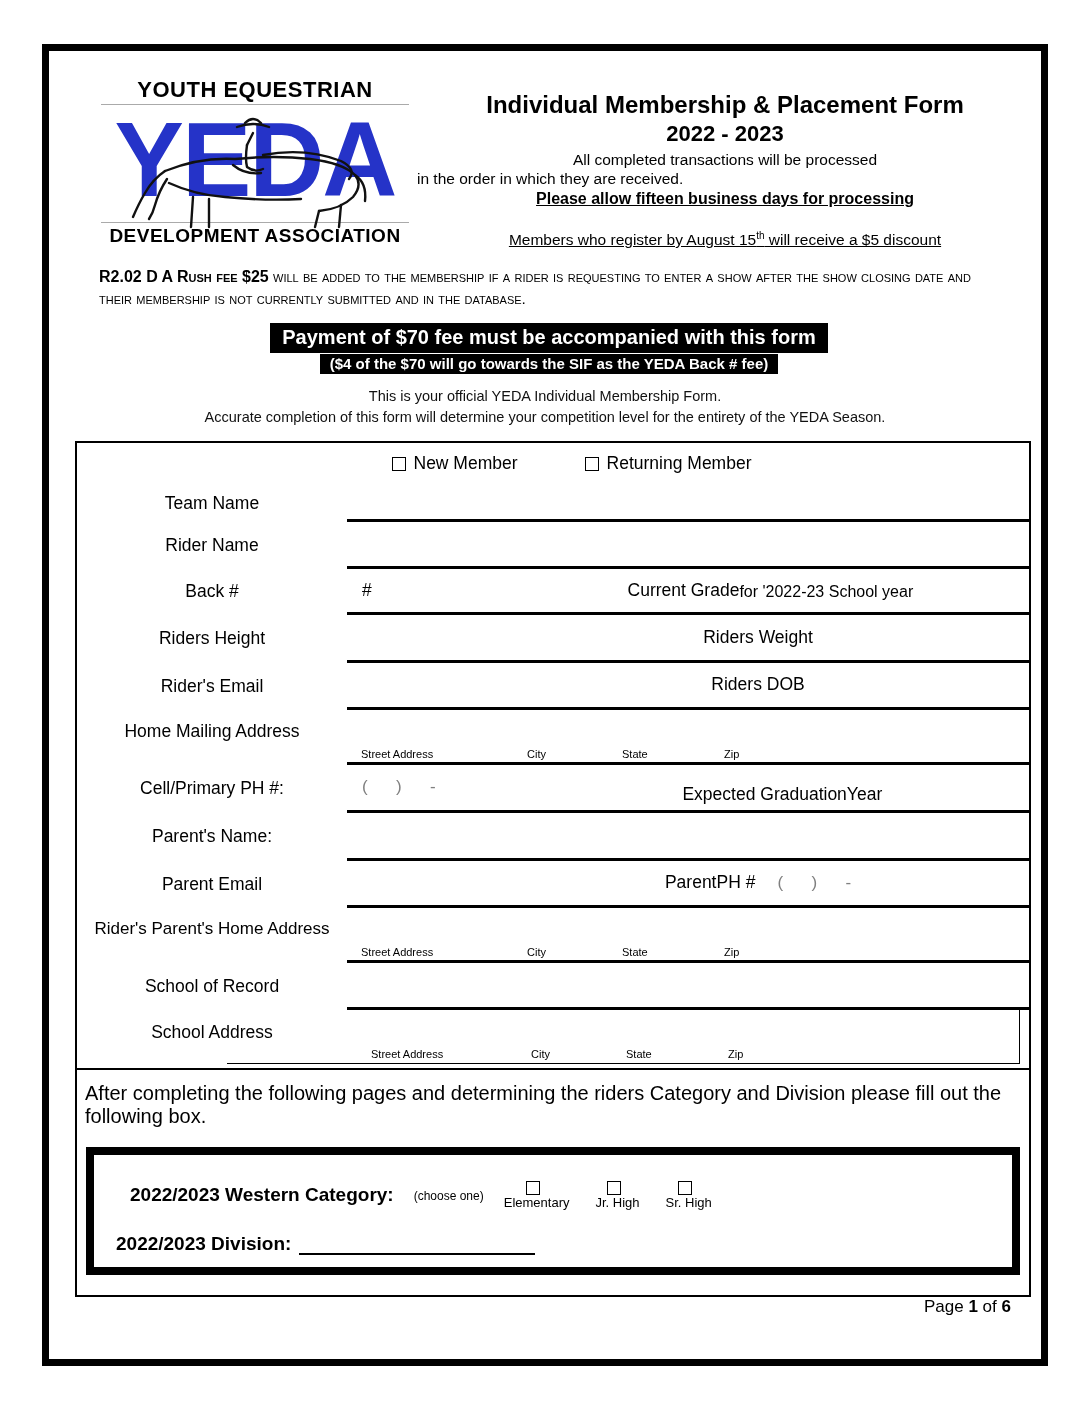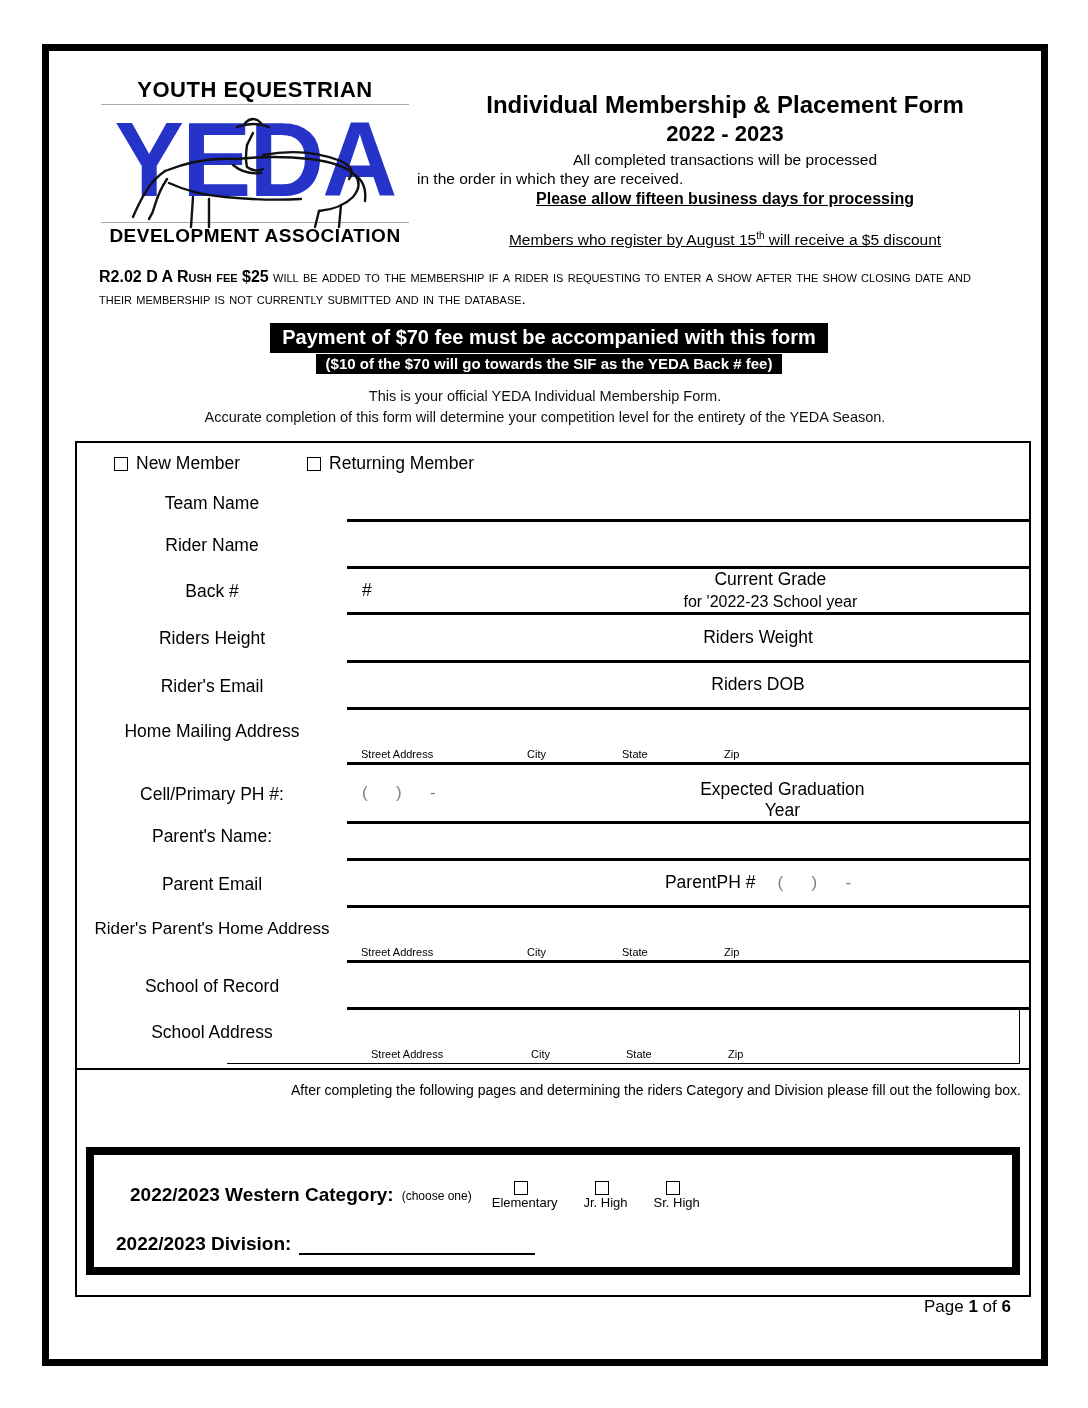--- a/index.html
+++ b/index.html
@@ -61,21 +61,21 @@
     margin:13px 0 0 26px; width:956px; border:2px solid #000; box-sizing:border-box;
     background:#fff;
   }
   .frow { display:grid; grid-template-columns:270px 1fr; box-sizing:border-box; position:relative; }
   .lab {
     display:flex; align-items:center; justify-content:center;
     font-size:17.5px; text-align:center;
   }
   .fc { position:relative; border-bottom:3px solid #000; box-sizing:border-box; }
   .fc.noline { border-bottom:none; }
-  .hdrcell { display:flex; flex-direction:column; align-items:center; justify-content:center;
+  .hdrcell { display:flex; flex-direction:row; align-items:center; justify-content:center;
     font-size:17.5px; padding-left:140px; }
   .hdr-caption { font-size:16px; margin-top:3px; }
   .flexcell { display:flex; align-items:center; }
   .phone { color:#808080; font-size:17px; white-space:pre; }
   .sublabels { position:absolute; left:0; bottom:2px; font-size:11px; display:flex; white-space:nowrap; }
   .sublabels .s1 { margin-left:14px; width:166px; }
   .sublabels .s2 { width:95px; }
   .sublabels .s3 { width:102px; }
   .sublabels .s4 { }
 
@@ -106,28 +106,28 @@
     position:absolute; left:150px; right:9px; top:0; bottom:4px;
     border-right:1.5px solid #000; border-bottom:1.5px solid #000; pointer-events:none;
   }
   .r-saddr .sublabels { bottom:8px; }
 
   
   .lowerbox {
     margin:-2px 0 0 26px; width:956px; border:2px solid #000; box-sizing:border-box;
     height:229px; position:relative; background:#fff;
   }
-  .instr { font-size:14px; padding:12px 8px 0 8px;text-align:right; }
+  .instr { font-size:20px; padding:12px 8px 0 8px; }
   .thickbox {
     position:absolute; left:9px; right:9px; top:77px; height:128px;
     border:8px solid #000; box-sizing:border-box;
   }
   .cat-line { position:absolute; left:36px; top:26px; display:flex; align-items:center; }
   .cat-label { font-size:19px; font-weight:bold; }
-  .choose-one { font-size:12px; margin:2px 6px 0 8px; }
+  .choose-one { font-size:12px; margin:2px 6px 0 20px; }
   .cat-line .cbitem { margin-left:14px; font-size:13px;flex-direction:column; }
   .cat-line .cbitem + .cbitem { margin-left:26px; }
   .div-line { position:absolute; left:22px; top:78px; display:flex; align-items:flex-end; }
   .div-label { font-size:19px; font-weight:bold; }
   .blank {
     display:inline-block; width:236px; border-bottom:2px solid #000; height:20px; margin-left:8px;
   }
 
   
   .pagenum { position:absolute; right:30px; bottom:42px; font-size:17px; }
@@ -186,32 +186,32 @@
       <p class="proc2">in the order in which they are received.</p>
       <p class="proc3">Please allow fifteen business days for processing</p>
       <p class="discount"><span>Members who register by August 15</span><sup>th</sup><span> will receive a $5 discount</span></p>
     </div>
   </div>
 
   <p class="rush"><b>R2.02 D A Rush fee $25</b><span> will be added to the membership if a rider is requesting to enter a show after the show closing date and their membership is not currently submitted and in the database.</span></p>
 
   <div class="bars">
     <span class="bar1">Payment of $70 fee must be accompanied with this form</span><br>
-    <span class="bar2">($10 of the $70 will go towards the SIF as the YEDA Back # fee)</span>
+    <span class="bar2">($4 of the $70 will go towards the SIF as the YEDA Back # fee)</span>
   </div>
 
   <div class="official">
     <div>This is your official YEDA Individual Membership Form.</div>
     <div>Accurate completion of this form will determine your competition level for the entirety of the YEDA Season.</div>
   </div>
 
   <div class="formbox">
 
     <div class="frow checkrow r-check">
-      <div class="fc noline" style="padding-left:37px;">
+      <div class="fc noline" style="padding-left:37px;justify-content:center;">
         <span class="cbitem">
           <span class="cb"></span>
           <span>New Member</span>
         </span>
         <span class="cbitem" style="margin-left:67px;">
           <span class="cb"></span>
           <span>Returning Member</span>
         </span>
       </div>
     </div>

